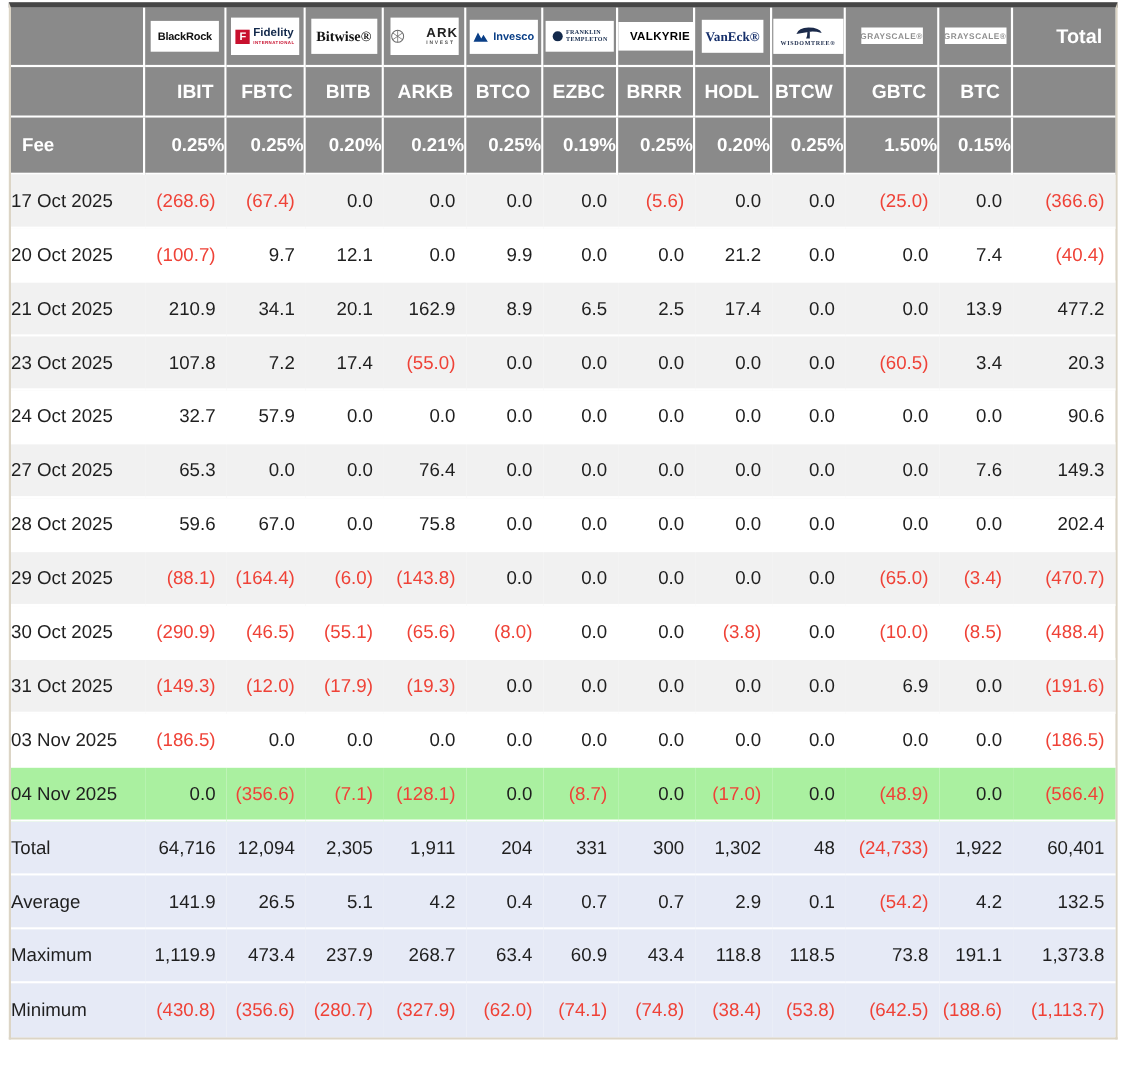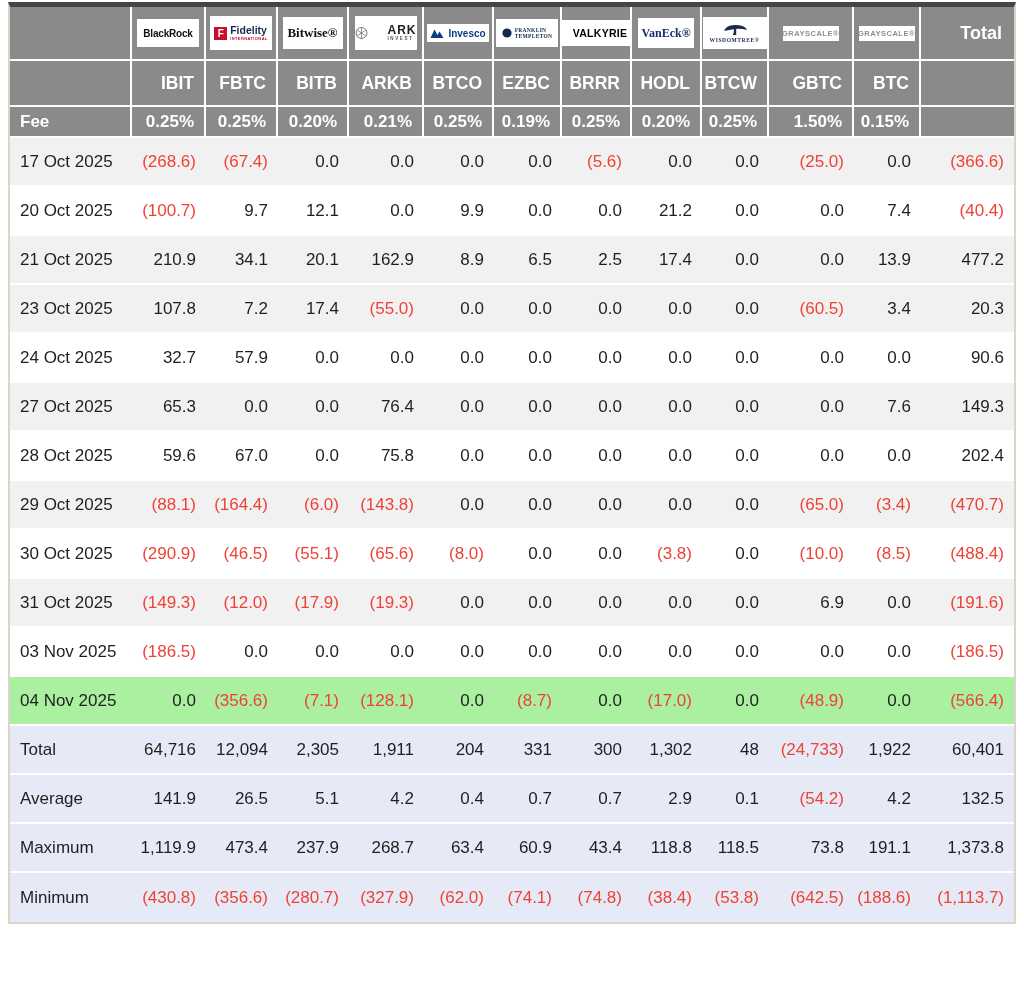--- a/index.html
+++ b/index.html
@@ -13,25 +13,25 @@
        font-family:"Liberation Sans","DejaVu Sans",sans-serif;}
   .table-wrap{margin:2px 8px 8px 8px;border:2px solid var(--outer);
               border-top:5px solid var(--topbar);}
   table{border-collapse:separate;border-spacing:0;table-layout:fixed;width:1004px}
   th,td{overflow:hidden;white-space:nowrap;padding:0;vertical-align:middle}
   thead th{background:var(--header-bg);color:#fff;font-weight:700;
            border-right:2px solid var(--grid);border-bottom:2px solid var(--grid)}
   thead th:last-child{border-right:none}
   .logo-row th{height:54px;text-align:center}
   .ticker-row th{height:46px;font-size:17.5px;text-align:right;padding-right:10px}
-  .fee-row th{height:31px;font-size:17px;text-align:right;padding-right:10px}
+  .fee-row th{height:52px;font-size:17px;text-align:right;}
   .fee-row th.feelabel{text-align:left;padding-left:10px}
   th.total-head{font-size:18px;text-align:right;padding-right:12px}
   tbody td{height:49px;font-size:17px;border-bottom:2px solid var(--grid)}
-  td.date,tfoot td.label{text-align:left;padding-left:10px}
+  td.date,tfoot td.label{text-align:left;}
   td.num{text-align:right;padding-right:10px}
   .neg{color:var(--negative)}
   tbody tr.stripe td{background:var(--stripe)}
   tbody tr.highlight td{background:var(--highlight)}
   tfoot td{background:var(--summary-bg);height:49px;font-size:17px;
            border-bottom:2px solid var(--grid)}
   tfoot tr:last-child td{border-bottom:none}
   
   .logo{background:#fff;display:inline-flex;align-items:center;justify-content:center;vertical-align:middle}
   .vstack{display:flex;flex-direction:column;align-items:flex-start;line-height:1.1}
@@ -40,21 +40,21 @@
   .logo-fidelity{width:62px;height:34px;gap:3px}
   .fid-f{background:#c8102e;color:#fff;font-weight:800;font-size:10px;width:13px;height:13px;
          display:inline-flex;align-items:center;justify-content:center}
   .bt-fidelity{font-weight:800;font-size:10.5px;color:#13294b}
   .fid-sub{font-size:4px;color:#c8102e;letter-spacing:.4px;font-weight:700}
   .logo-bitwise{width:60px;height:32px}
   .bt-bitwise{font-family:"Liberation Serif","DejaVu Serif",serif;font-size:13px;color:#111}
   .logo-ark{width:62px;height:34px;gap:20px}
   .bt-ark{font-weight:700;font-size:12px;color:#222;letter-spacing:1px}
   .ark-sub{font-size:4.5px;letter-spacing:1.6px;color:#555;font-weight:700}
-  .logo-invesco{width:62px;height:18px;gap:3px}
+  .logo-invesco{width:62px;height:31px;gap:3px}
   .bt-invesco{font-weight:800;font-size:10px;color:#0a3f87}
   .logo-franklin{width:62px;height:28px;gap:3px}
   .bt-franklin,.fr-sub{font-family:"Liberation Serif","DejaVu Serif",serif;
         font-size:5.5px;color:#13294b;font-weight:700;letter-spacing:.3px}
   .logo-valkyrie{width:76px;height:26px}
   .bt-valkyrie{font-weight:800;font-size:10.5px;color:#000;letter-spacing:.3px}
   .logo-vaneck{width:56px;height:30px}
   .bt-vaneck{font-family:"Liberation Serif","DejaVu Serif",serif;font-weight:800;font-size:12px;color:#17306b}
   .logo-wisdomtree{width:64px;height:32px;flex-direction:column;gap:1px}
   .bt-wisdomtree{font-family:"Liberation Serif","DejaVu Serif",serif;font-size:5.5px;color:#1b2a4a;

